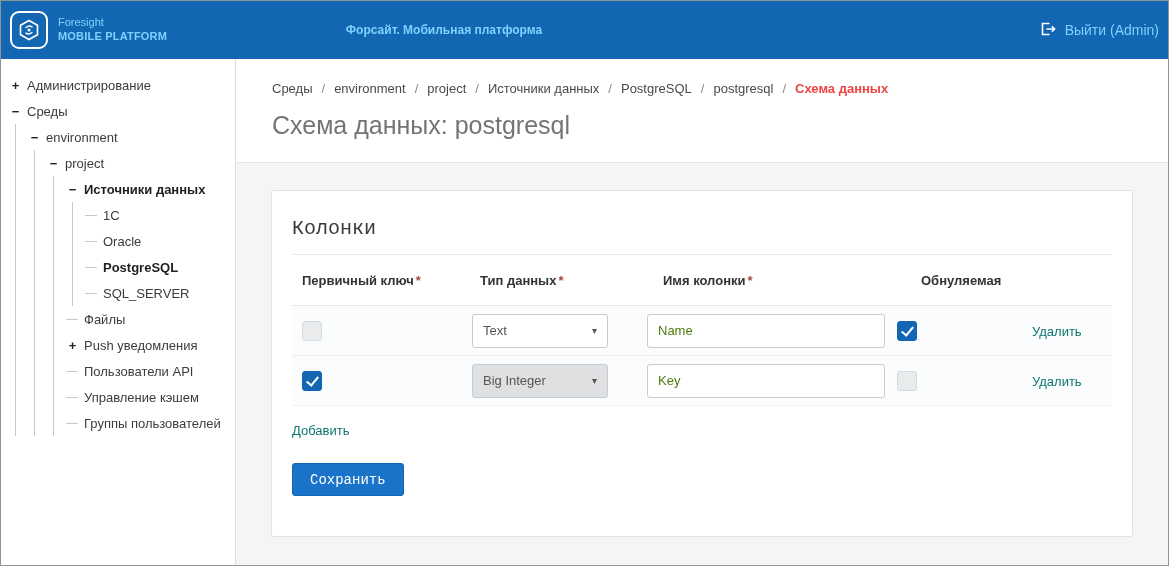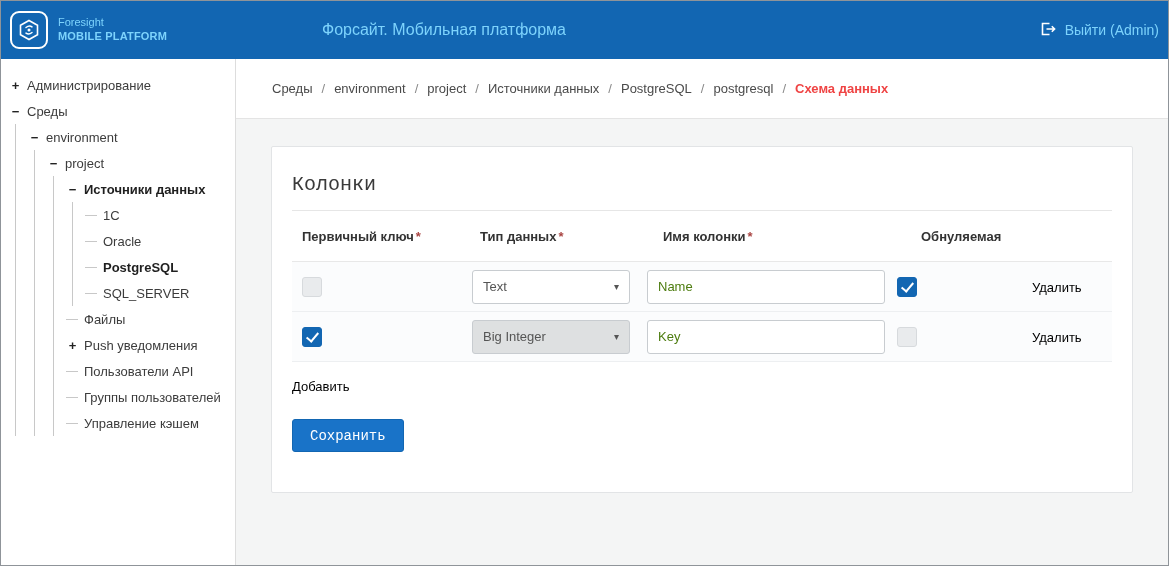--- a/index.html
+++ b/index.html
@@ -18,21 +18,21 @@
   .brand { display:flex; align-items:center; gap:10px; cursor:pointer; }
   .brand-icon {
     width:38px; height:38px; border:2px solid #fff; border-radius:9px;
     display:flex; align-items:center; justify-content:center; flex:none;
   }
   .brand-text { display:flex; flex-direction:column; line-height:1.25; }
   .brand-name { font-size:11px; font-weight:400; }
   .brand-sub { font-size:11px; font-weight:700; letter-spacing:.2px; }
   .app-title {
     position:absolute; left:443px; transform:translateX(-50%);
-    font-size:16px; font-weight:400; white-space:nowrap;
+    font-size:12px; font-weight:700; white-space:nowrap;
   }
   .logout { margin-left:auto; display:flex; align-items:center; gap:9px; cursor:pointer; font-size:14px; }
 
   
   .content { flex:1; display:flex; min-height:0; }
   .sidebar {
     width:235px; flex:none; background:#fff; border-right:1px solid #ddd;
     padding:13px 8px; overflow:hidden;
   }
 
@@ -76,34 +76,34 @@
     width:20px; height:20px; border-radius:3px; background:#e9ebed;
     border:1px solid #d7dadd; position:relative; cursor:pointer;
   }
   .checkbox.checked { background:#1266b2; border-color:#1266b2; }
   .checkbox.checked::after {
     content:""; position:absolute; left:6px; top:2px; width:5px; height:10px;
     border:solid #fff; border-width:0 2px 2px 0; transform:rotate(40deg);
   }
 
   .select {
-    width:158px; height:34px; border:1px solid #c8ccd0; border-radius:3px; background:#fff;
+    width:136px; height:34px; border:1px solid #c8ccd0; border-radius:3px; background:#fff;
     display:flex; align-items:center; justify-content:space-between; padding:0 10px;
     font-size:13px; color:#555; cursor:pointer;
   }
   .select.disabled { background:#dee0e1; cursor:default; }
   .select-arrow { font-size:10px; color:#555; flex:none; margin-left:6px; }
 
   .text-input {
     width:238px; height:34px; border:1px solid #c8ccd0; border-radius:3px;
     padding:0 10px; font-size:13px; color:#4d7c0f; background:#fff;
     font-family:"Liberation Sans", sans-serif; outline:none;
   }
 
-  .link { color:#000000; font-size:13px; cursor:pointer; text-decoration:none; }
+  .link { color:#0f766e; font-size:13px; cursor:pointer; text-decoration:none; }
   .add-link { display:inline-block; margin-top:17px; }
   .save-btn {
     display:block; margin-top:24px; height:33px; padding:0 17px;
     background:#1973c8; border:1px solid #1266b2; border-radius:3px;
     color:#fff; font-size:14px; cursor:pointer;
     font-family:Liberation Mono, monospace;
   }
 </style>
 </head>
 <body>
@@ -212,27 +212,27 @@
                     </li>
                     <li>
                       <div class="tree-row">
                         <span class="connector"></span>
                         <span class="tree-label">Пользователи API</span>
                       </div>
                     </li>
                     <li>
                       <div class="tree-row">
                         <span class="connector"></span>
+                        <span class="tree-label">Управление кэшем</span>
+                      </div>
+                    </li>
+                    <li>
+                      <div class="tree-row">
+                        <span class="connector"></span>
                         <span class="tree-label">Группы пользователей</span>
-                      </div>
-                    </li>
-                    <li>
-                      <div class="tree-row">
-                        <span class="connector"></span>
-                        <span class="tree-label">Управление кэшем</span>
                       </div>
                     </li>
                   </ul>
                 </li>
               </ul>
             </li>
           </ul>
         </li>
       </ul>
     </aside>
@@ -247,20 +247,21 @@
           <span class="crumb">project</span>
           <span class="crumb-sep">/</span>
           <span class="crumb">Источники данных</span>
           <span class="crumb-sep">/</span>
           <span class="crumb">PostgreSQL</span>
           <span class="crumb-sep">/</span>
           <span class="crumb">postgresql</span>
           <span class="crumb-sep">/</span>
           <span class="crumb last">Схема данных</span>
         </nav>
+        <h1 class="page-title">Схема данных: postgresql</h1>
       </div>
 
       <div class="page-body">
         <section class="card">
           <div class="card-title-wrap">
             <h2 class="card-title">Колонки</h2>
           </div>
 
           
           <div class="grid thead">

